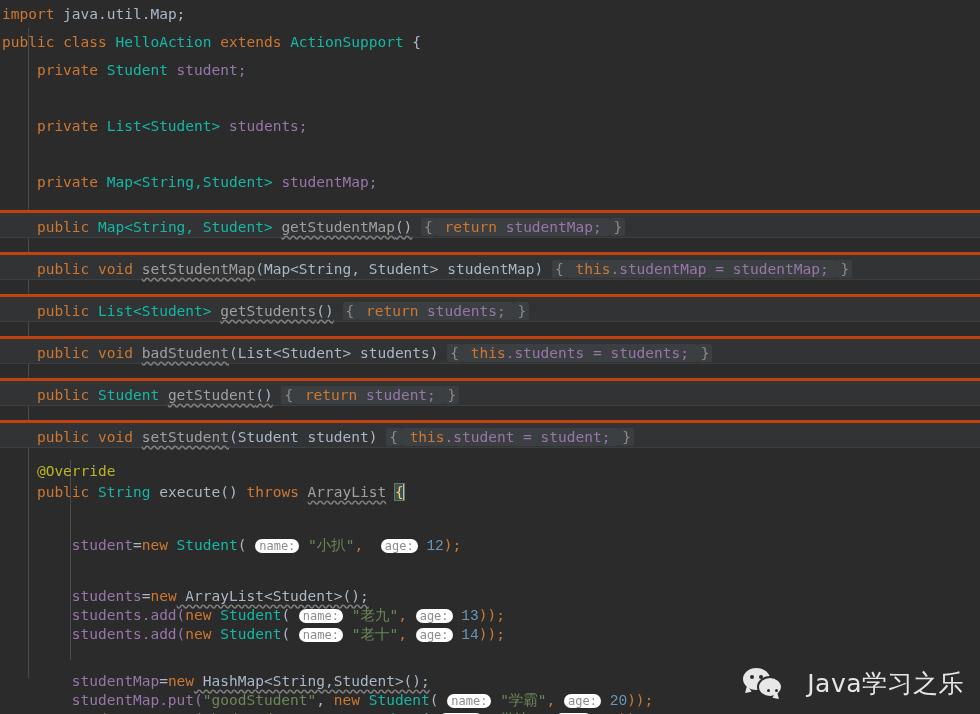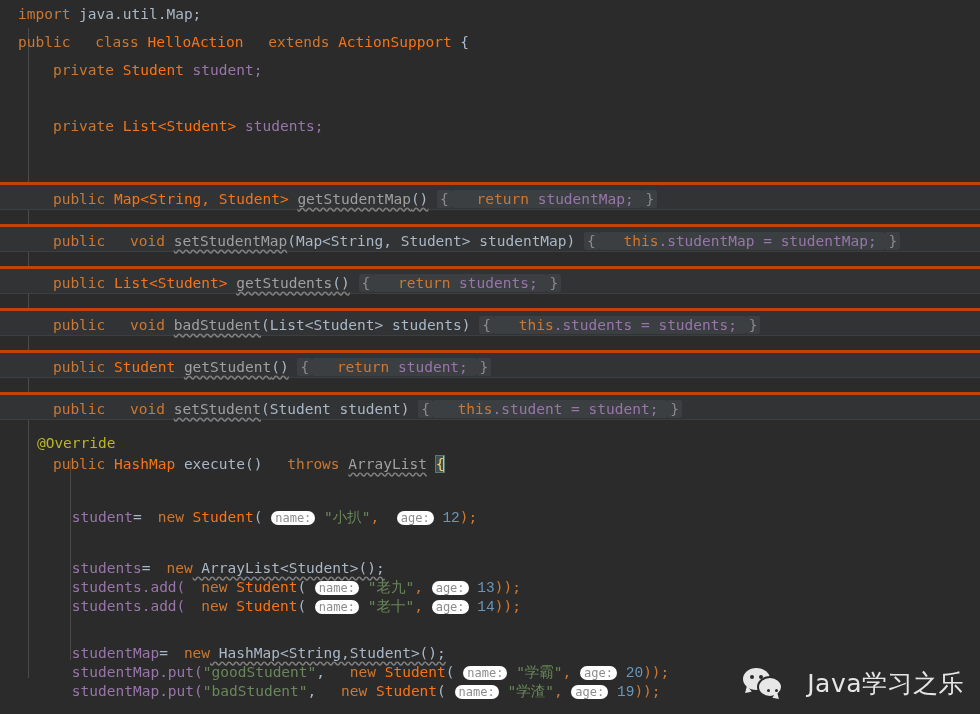--- a/index.html
+++ b/index.html
@@ -44,22 +44,22 @@
 
   
   .guide {
     position: absolute;
     left: 28px;
     width: 1px;
     background: #4a4a4a;
   }
 
   
-  .kw       { color: #cc7832; margin-left: 16px; }
-  .type     { color: #f97316; }            
+  .kw       { color: #cc7832; }
+  .type     { color: #14b8a6; }            
   .field    { color: #9876aa; }
   .plain    { color: #a9b7c6; }
   .str      { color: #6a8759; }            
   .num      { color: #6897bb; font-family: Liberation Mono, monospace; }            
   .anno     { color: #bbb529; }  
   .punct    { color: #a9b7c6; }
   .semi     { color: #cc7832; }
 
   
   .warn {
@@ -189,20 +189,21 @@
   <div class="line"><span class="kw">import</span><span class="plain"> java.util.Map;</span></div>
 
   <div class="line"><span class="kw">public</span><span class="plain"> </span><span class="kw">class</span><span class="plain"> </span><span class="type">HelloAction</span><span class="plain"> </span><span class="kw">extends</span><span class="plain"> </span><span class="type">ActionSupport</span><span class="plain"> </span><span class="punct">{</span></div>
 
   <div class="line">    <span class="kw">private</span><span> </span><span class="type">Student</span><span> </span><span class="field">student;</span></div>
   <div class="spacer"></div>
 
   <div class="line">    <span class="kw">private</span><span> </span><span class="type">List&lt;Student&gt;</span><span> </span><span class="field">students;</span></div>
   <div class="spacer"></div>
 
+  <div class="line">    <span class="kw">private</span><span> </span><span class="type">Map&lt;String,Student&gt;</span><span> </span><span class="field">studentMap;</span></div>
   <div class="spacer small"></div>
 
   <div class="line band">    <span class="kw">public</span><span> </span><span class="type">Map&lt;String, Student&gt;</span><span> </span><span class="warn">getStudentMap</span><span class="warn-plain">()</span><span> </span><span class="fold">{</span><span class="foldbody"> <span class="kw">return</span><span class="field"> studentMap;</span> </span><span class="fold">}</span></div>
   <div class="spacer small"></div>
 
   <div class="line band">    <span class="kw">public</span><span> </span><span class="kw">void</span><span> </span><span class="warn">setStudentMap</span><span class="plain">(Map&lt;String, Student&gt; studentMap)</span><span> </span><span class="fold">{</span><span class="foldbody"> <span class="kw">this</span><span class="field">.studentMap = studentMap;</span> </span><span class="fold">}</span></div>
   <div class="spacer small"></div>
 
   <div class="line band">    <span class="kw">public</span><span> </span><span class="type">List&lt;Student&gt;</span><span> </span><span class="warn">getStudents</span><span class="warn-plain">()</span><span> </span><span class="fold">{</span><span class="foldbody"> <span class="kw">return</span><span class="field"> students;</span> </span><span class="fold">}</span></div>
   <div class="spacer small"></div>
@@ -211,21 +212,21 @@
   <div class="spacer small"></div>
 
   <div class="line band">    <span class="kw">public</span><span> </span><span class="type">Student</span><span> </span><span class="warn">getStudent</span><span class="warn-plain">()</span><span> </span><span class="fold">{</span><span class="foldbody"> <span class="kw">return</span><span class="field"> student;</span> </span><span class="fold">}</span></div>
   <div class="spacer small"></div>
 
   <div class="line band">    <span class="kw">public</span><span> </span><span class="kw">void</span><span> </span><span class="warn">setStudent</span><span class="plain">(Student student)</span><span> </span><span class="fold">{</span><span class="foldbody"> <span class="kw">this</span><span class="field">.student = student;</span> </span><span class="fold">}</span></div>
   <div class="spacer small"></div>
 
   <div class="line" style="height:19px;line-height:19px;">    <span class="anno">@Override</span></div>
 
-  <div class="line" style="height:22px;line-height:22px;">    <span class="kw">public</span><span> </span><span class="type">HashMap</span><span> </span><span class="plain">execute</span><span class="plain">()</span><span> </span><span class="kw">throws</span><span> </span><span class="warn">ArrayList</span><span> </span><span class="brace-hl">{</span><span class="caret"></span></div>
+  <div class="line" style="height:22px;line-height:22px;">    <span class="kw">public</span><span> </span><span class="type">String</span><span> </span><span class="plain">execute</span><span class="plain">()</span><span> </span><span class="kw">throws</span><span> </span><span class="warn">ArrayList</span><span> </span><span class="brace-hl">{</span><span class="caret"></span></div>
   <div class="spacer"></div>
 
   <div class="line">        <span class="field">student</span><span class="plain">=</span><span class="kw">new</span><span class="type"> Student</span><span class="punct">(</span><span> </span><span class="hint">name:</span><span> </span><span class="str">"小扒"</span><span class="semi">,</span><span>  </span><span class="hint">age:</span><span> </span><span class="num">12</span><span class="semi">);</span></div>
   <div class="spacer"></div>
 
   <div class="line" style="height:19px;line-height:19px;">        <span class="field">students</span><span class="plain">=</span><span class="kw">new</span><span class="warn-plain"> ArrayList&lt;Student&gt;();</span></div>
 
   <div class="line" style="height:19px;line-height:19px;">        <span class="field">students.add(</span><span class="kw">new</span><span class="type"> Student</span><span class="punct">(</span><span> </span><span class="hint">name:</span><span> </span><span class="str">"老九"</span><span class="semi">,</span><span> </span><span class="hint">age:</span><span> </span><span class="num">13</span><span class="semi">));</span></div>
 
   <div class="line" style="height:19px;line-height:19px;">        <span class="field">students.add(</span><span class="kw">new</span><span class="type"> Student</span><span class="punct">(</span><span> </span><span class="hint">name:</span><span> </span><span class="str">"老十"</span><span class="semi">,</span><span> </span><span class="hint">age:</span><span> </span><span class="num">14</span><span class="semi">));</span></div>

